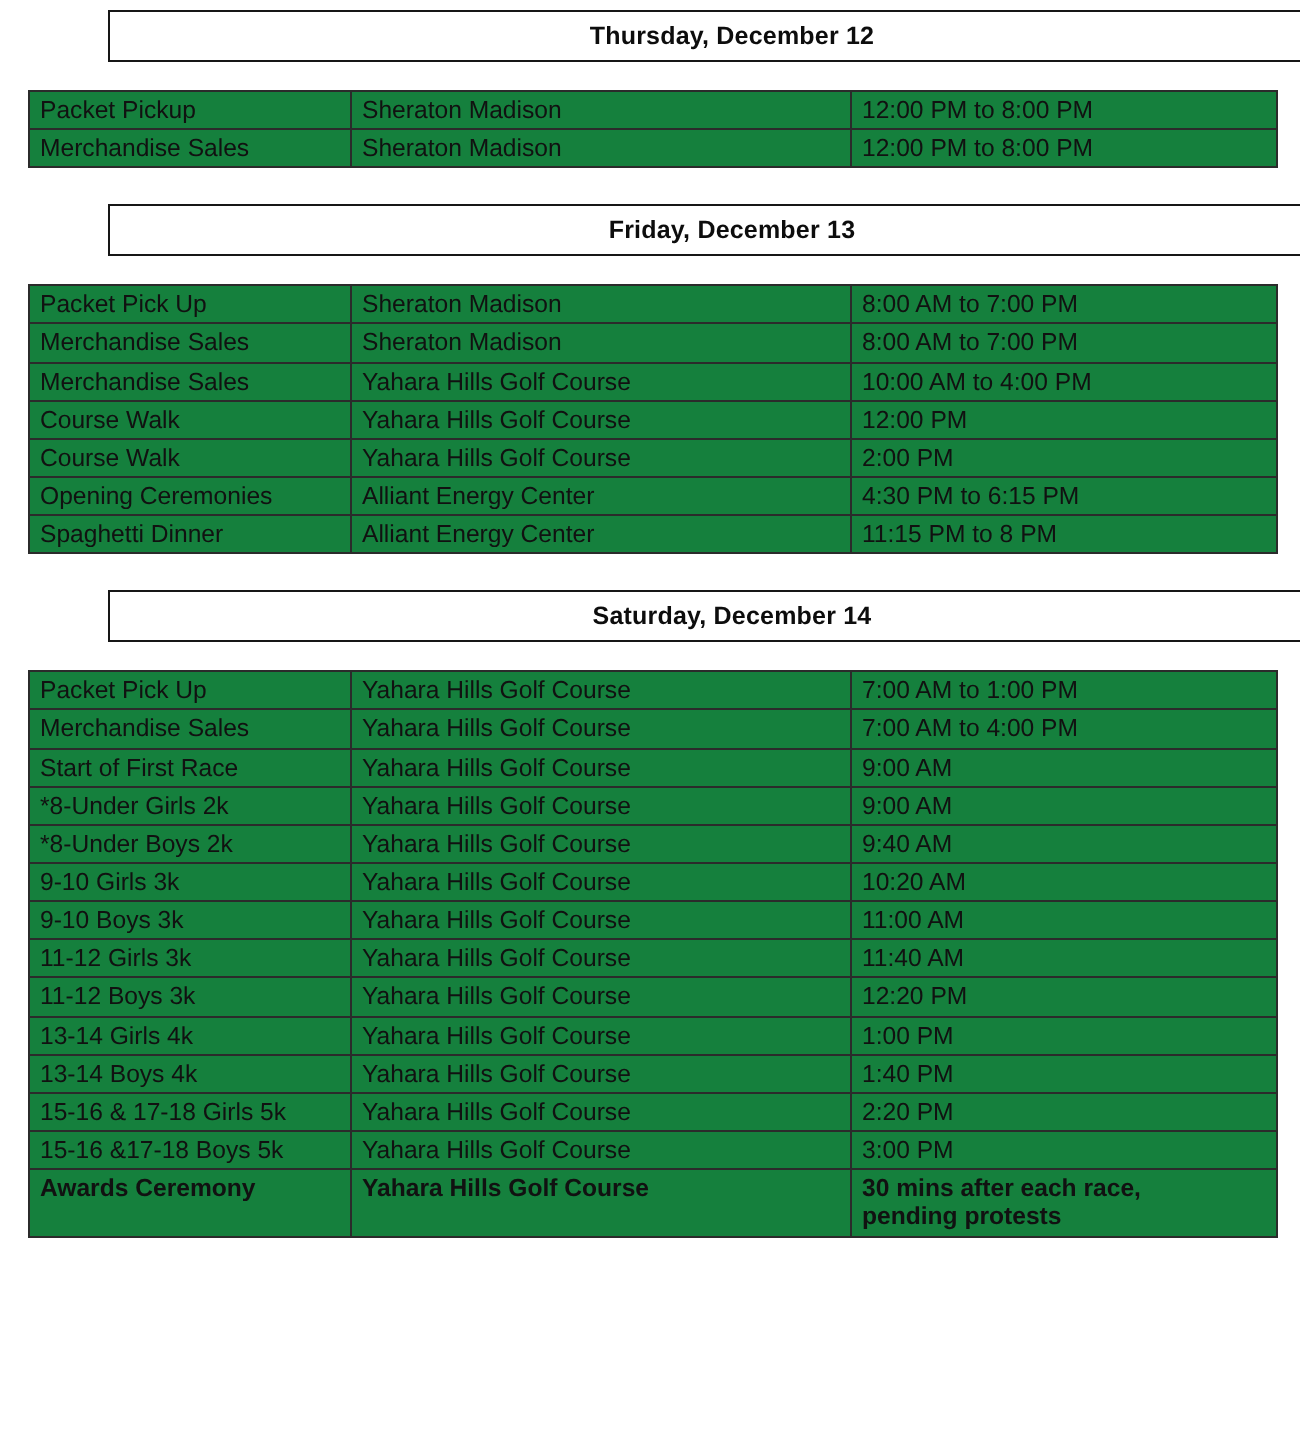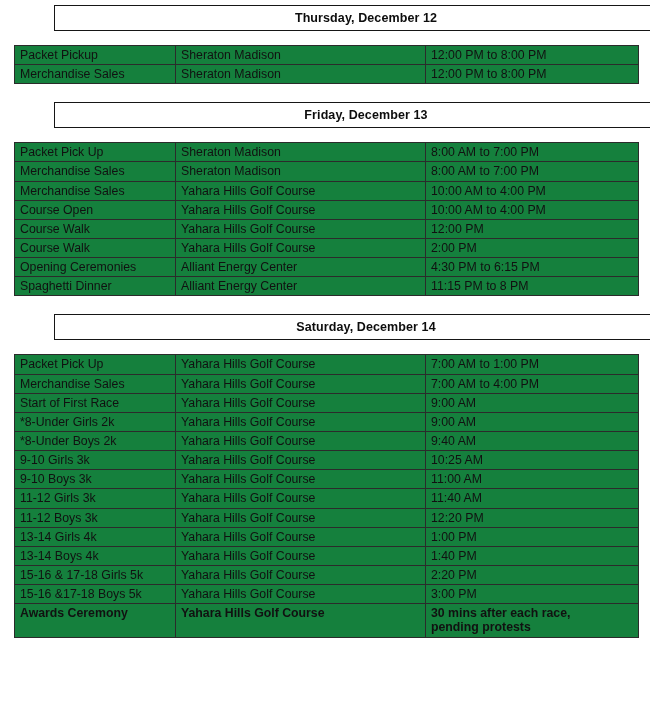--- a/index.html
+++ b/index.html
@@ -137,25 +137,20 @@
               <td><span class="cell-wrap">Merchandise Sales</span></td>
               <td><span class="cell-wrap">Sheraton Madison</span></td>
               <td><span class="cell-wrap">8:00 AM to 7:00 PM</span></td>
             </tr>
             <tr>
               <td><span class="cell-wrap">Merchandise Sales</span></td>
               <td><span class="cell-wrap">Yahara Hills Golf Course</span></td>
               <td><span class="cell-wrap">10:00 AM to 4:00 PM</span></td>
             </tr>
             <tr>
-              <td><span class="cell-wrap">Course Open</span></td>
-              <td><span class="cell-wrap">Yahara Hills Golf Course</span></td>
-              <td><span class="cell-wrap">10:00 AM to 4:00 PM</span></td>
-            </tr>
-            <tr>
               <td><span class="cell-wrap">Course Walk</span></td>
               <td><span class="cell-wrap">Yahara Hills Golf Course</span></td>
               <td><span class="cell-wrap">12:00 PM</span></td>
             </tr>
             <tr>
               <td><span class="cell-wrap">Course Walk</span></td>
               <td><span class="cell-wrap">Yahara Hills Golf Course</span></td>
               <td><span class="cell-wrap">2:00 PM</span></td>
             </tr>
             <tr>
@@ -205,21 +200,21 @@
               <td><span class="cell-wrap">9:00 AM</span></td>
             </tr>
             <tr>
               <td><span class="cell-wrap">*8-Under Boys 2k</span></td>
               <td><span class="cell-wrap">Yahara Hills Golf Course</span></td>
               <td><span class="cell-wrap">9:40 AM</span></td>
             </tr>
             <tr>
               <td><span class="cell-wrap">9-10 Girls 3k</span></td>
               <td><span class="cell-wrap">Yahara Hills Golf Course</span></td>
-              <td><span class="cell-wrap">10:25 AM</span></td>
+              <td><span class="cell-wrap">10:20 AM</span></td>
             </tr>
             <tr>
               <td><span class="cell-wrap">9-10 Boys 3k</span></td>
               <td><span class="cell-wrap">Yahara Hills Golf Course</span></td>
               <td><span class="cell-wrap">11:00 AM</span></td>
             </tr>
             <tr>
               <td><span class="cell-wrap">11-12 Girls 3k</span></td>
               <td><span class="cell-wrap">Yahara Hills Golf Course</span></td>
               <td><span class="cell-wrap">11:40 AM</span></td>

